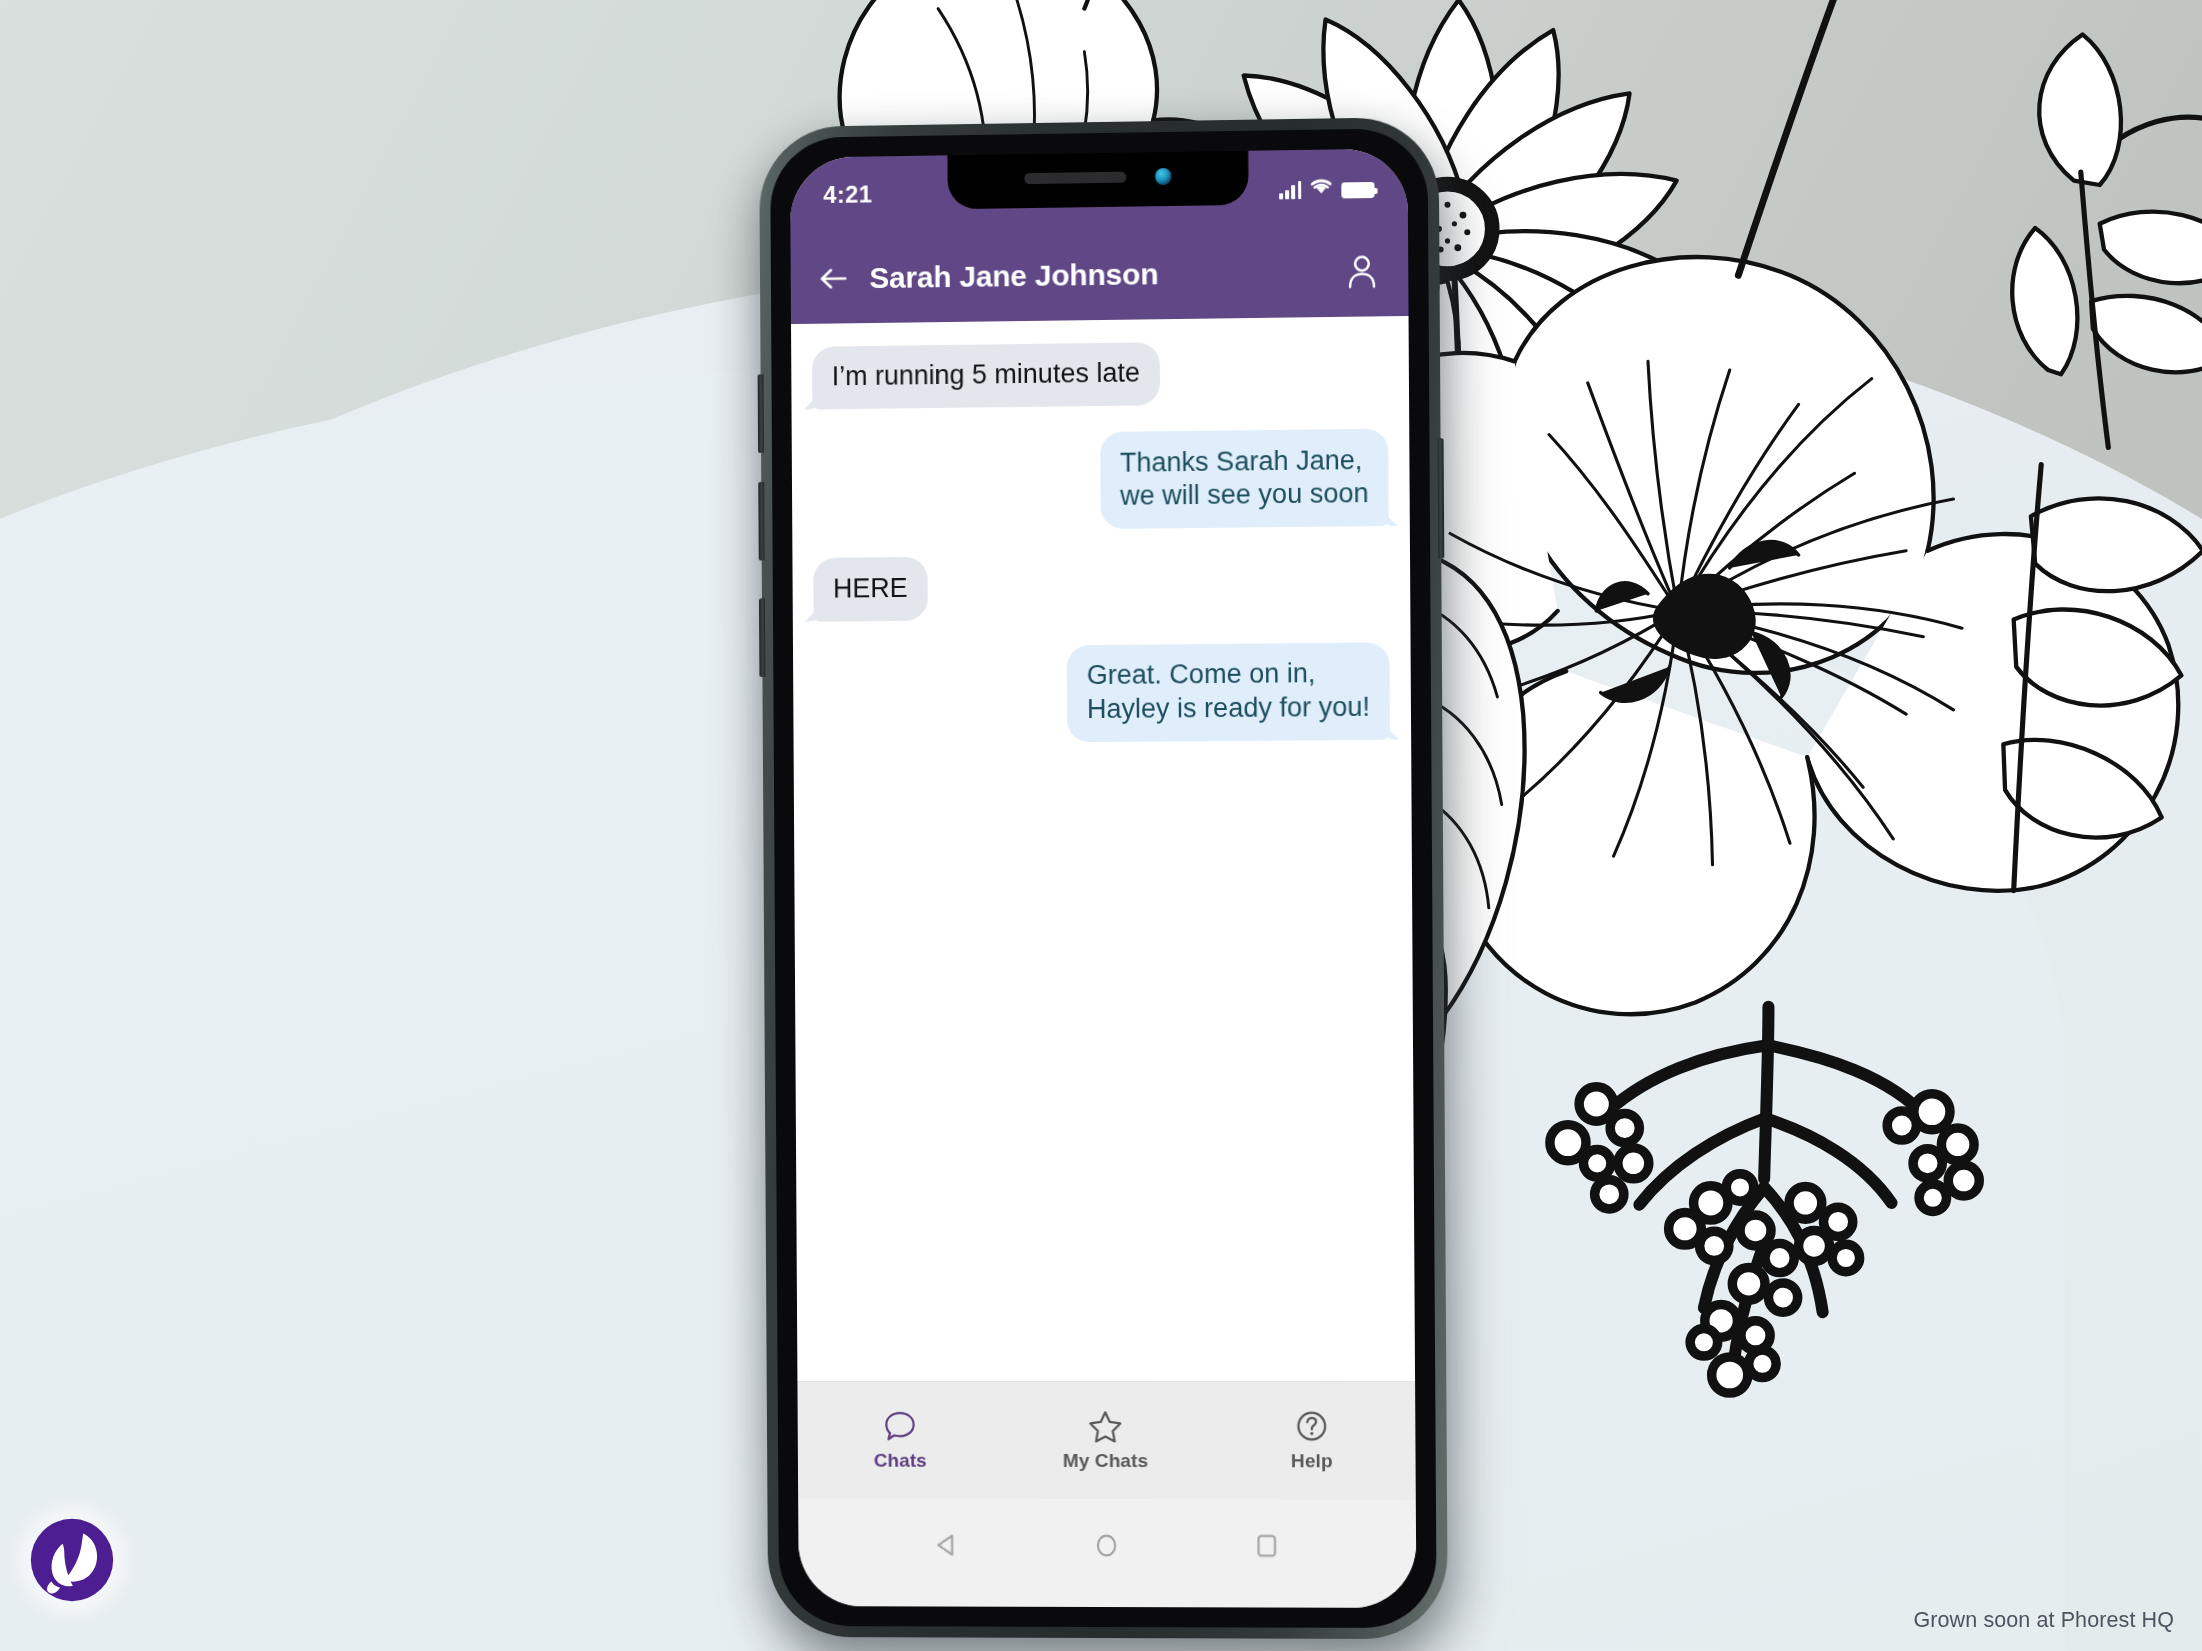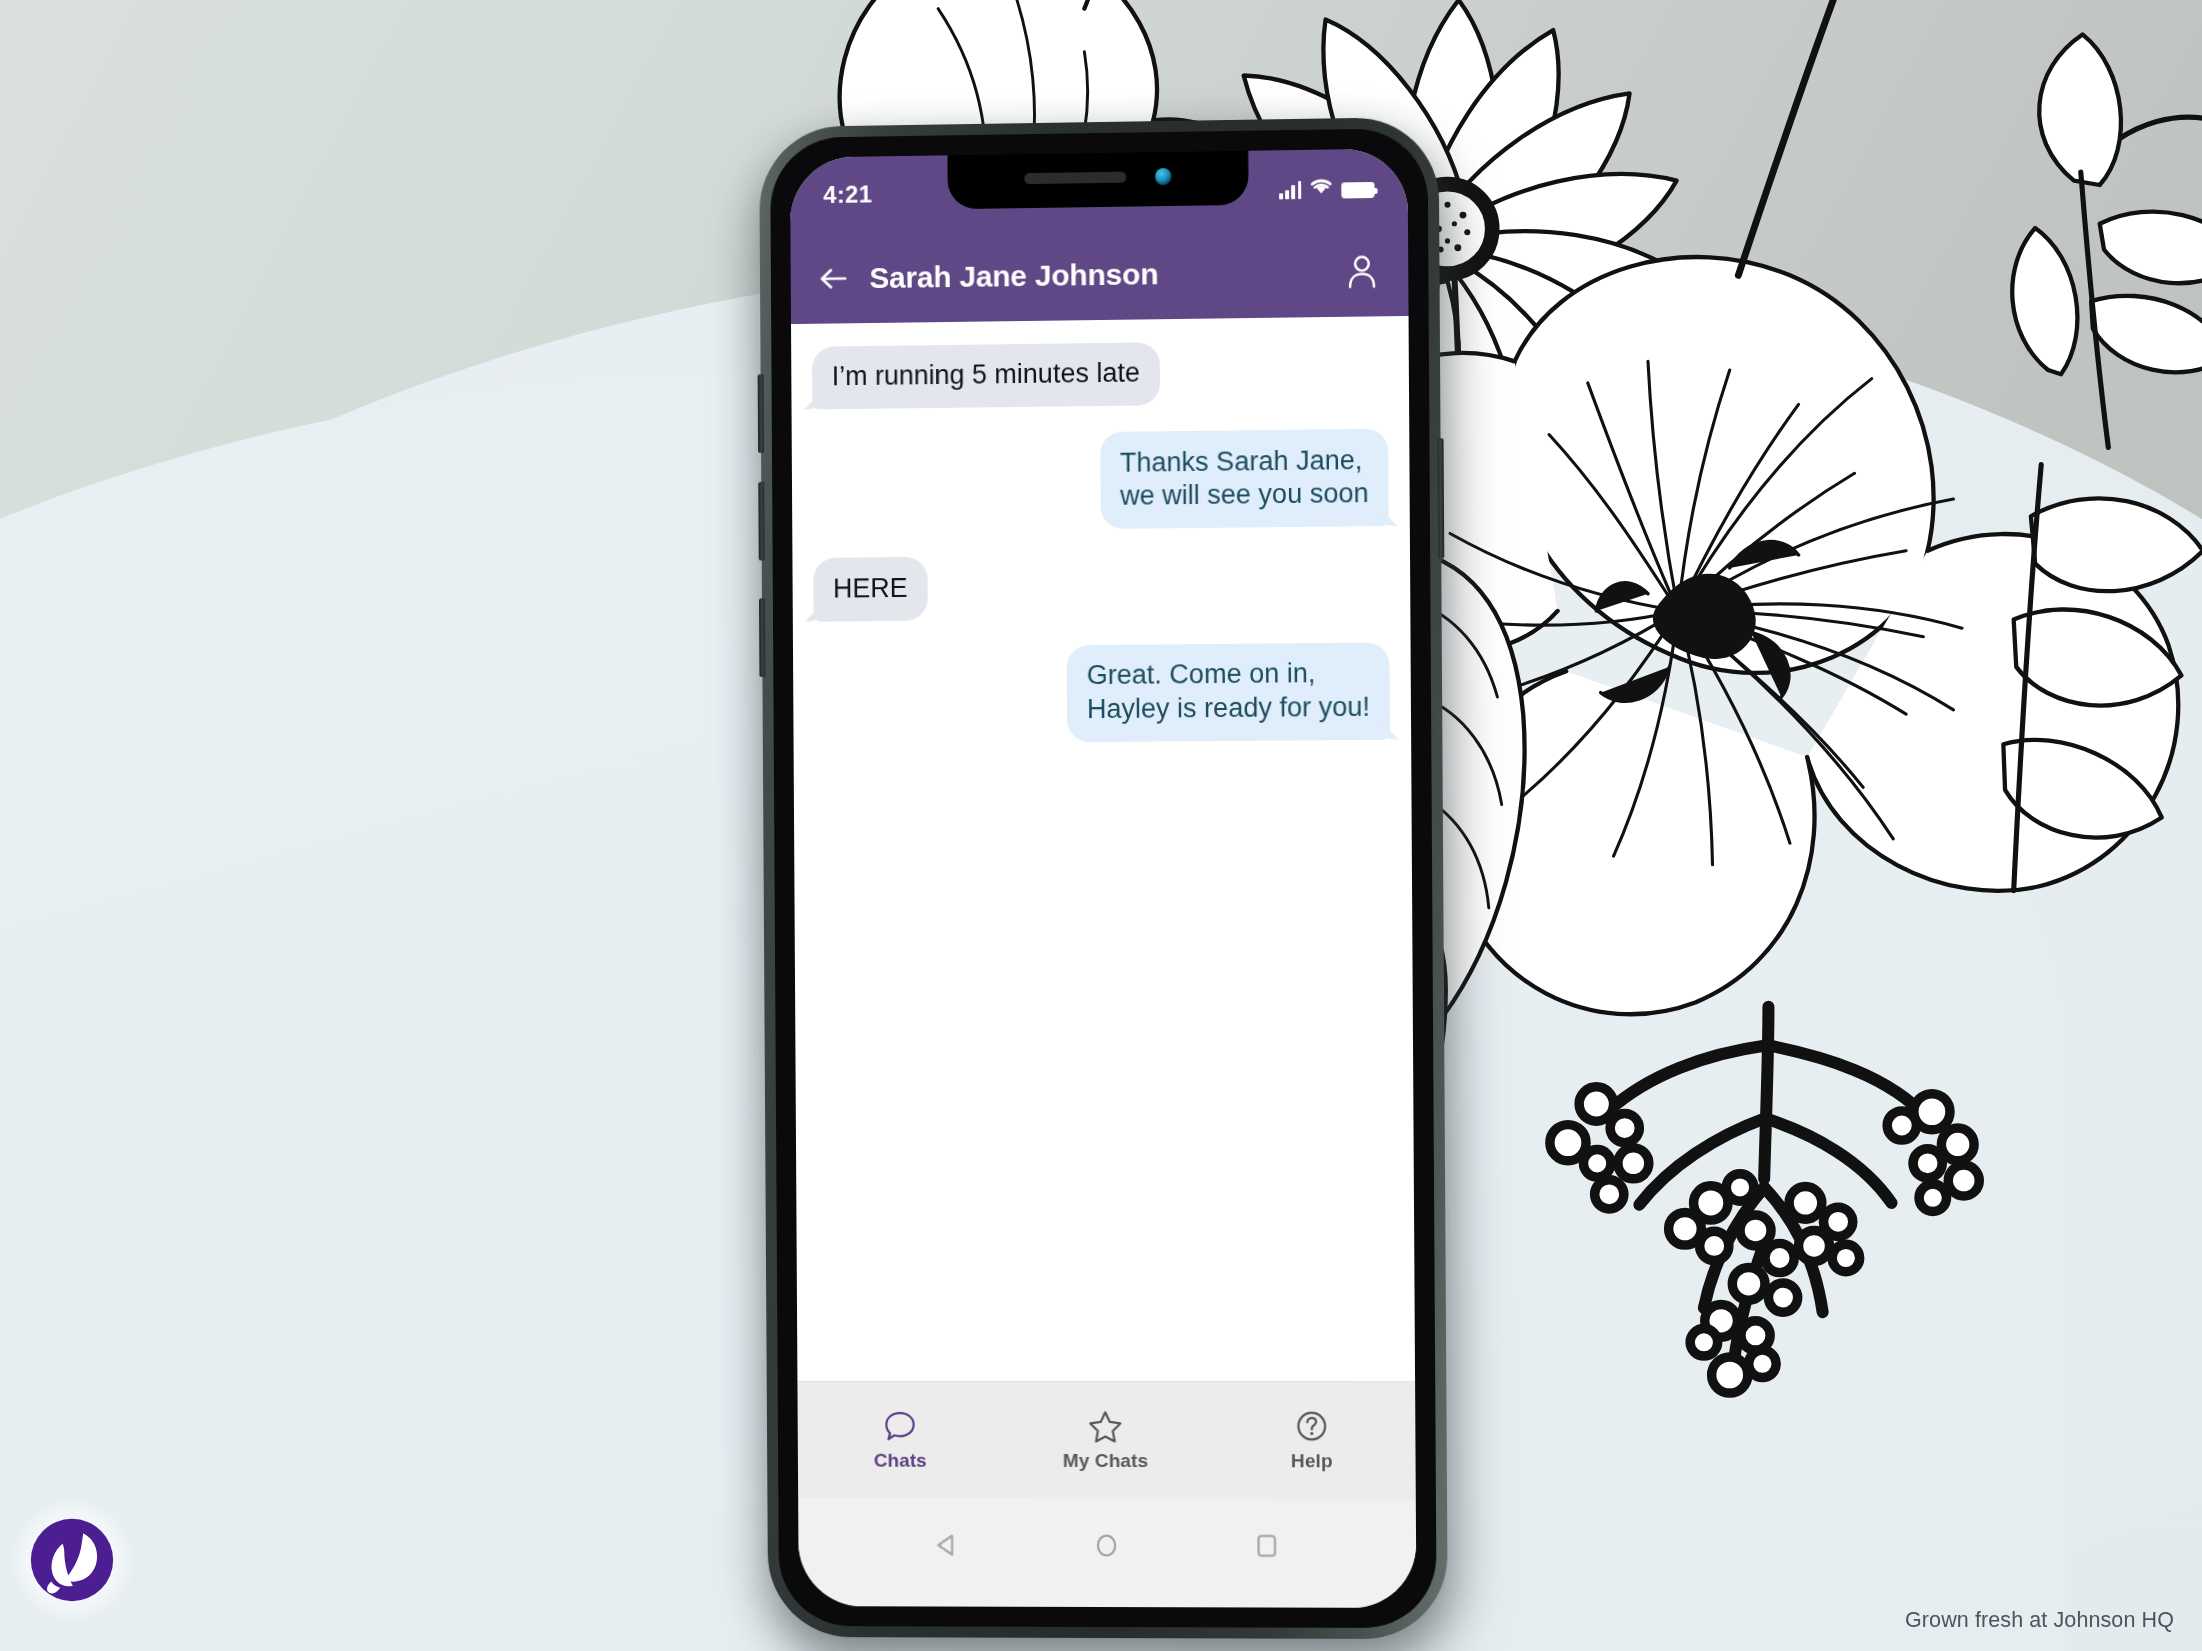--- a/index.html
+++ b/index.html
@@ -669,16 +669,16 @@
   <div class="logo">
     <div class="logo-glow"></div>
     <svg width="84" height="84" viewBox="0 0 98 98" style="position:relative;" aria-hidden="true">
       <circle cx="49" cy="49" r="48" fill="#4d1e91"></circle>
       <path d="M62 18 C 76 24 82 42 76 57 C 70 72 53 78 40 72 C 50 62 58 46 60 32 C 60.8 27 61.5 22 62 18 Z" fill="#ffffff"></path>
       <path d="M38 30 C 28 38 23 52 26 64 C 29 76 40 82 50 79 C 44 69 40 53 40 40 C 40 36 39 32 38 30 Z" fill="#ffffff"></path>
       <path d="M25 74 C 20 78 18 84 22 87 C 26 90 33 86 35 81 C 31 80 27 78 25 74 Z" fill="#ffffff"></path>
     </svg>
   </div>
 
-  <div class="footer-note">Grown fresh at Johnson HQ</div>
+  <div class="footer-note">Grown soon at Phorest HQ</div>
 
 </div>
 
 
 </body></html>

